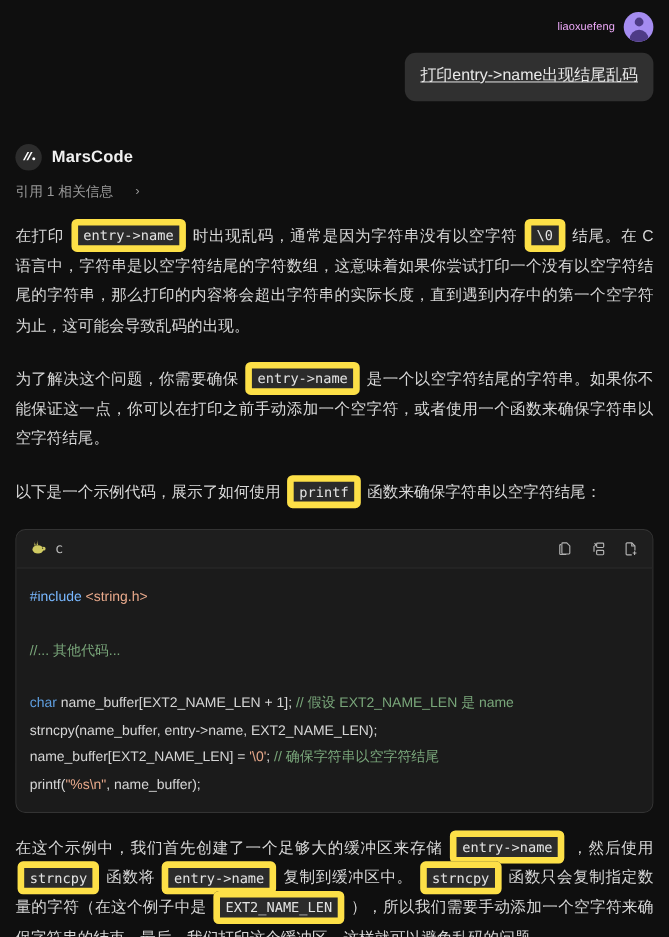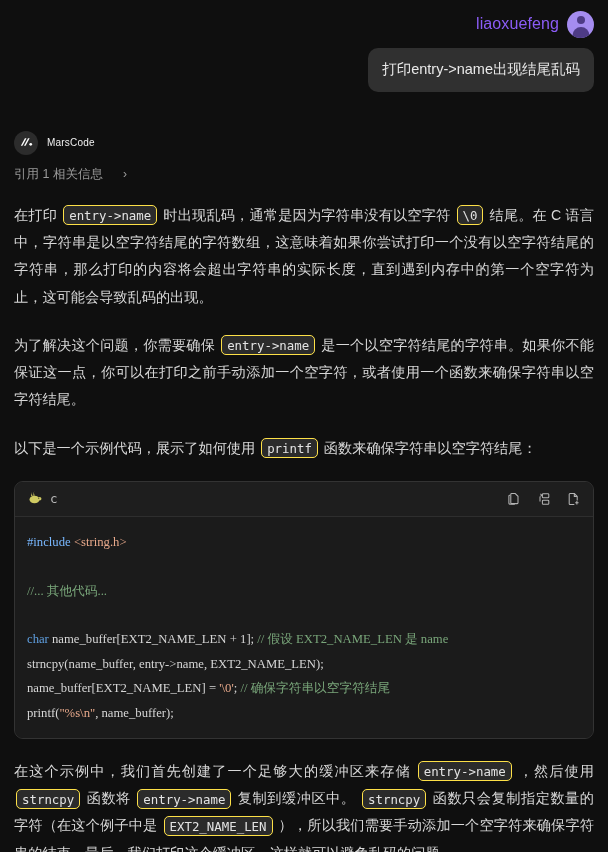--- a/index.html
+++ b/index.html
@@ -29,22 +29,22 @@
     padding: 9px 14px 0 14px;
   }
   .user-head {
     display: flex;
     align-items: center;
     justify-content: flex-end;
     gap: 8px;
     height: 30px;
   }
   .user-name {
-    font-size: 16px;
-    color: #8b5cf6;
+    font-size: 10px;
+    color: #f0abfc;
     letter-spacing: .1px;
   }
   .avatar {
     width: 27px;
     height: 27px;
     border-radius: 50%;
     background: #a58cf0;
     position: relative;
     flex: 0 0 auto;
     overflow: hidden;
@@ -65,20 +65,21 @@
     background: #4e3b86;
     left: 50%;
     bottom: 0px;
     transform: translateX(-50%);
   }
 
   .bubble-row {
     display: flex;
     justify-content: flex-end;
     margin-top: 9px;
+    text-decoration: underline;
   }
   .user-bubble {
     background: #303030;
     color: #e9e9e9;
     border-radius: 10px;
     padding: 11px 14px;
     font-size: 14.5px;
     line-height: 1.5;
     max-width: 420px;
   }
@@ -97,22 +98,22 @@
     width: 24px;
     height: 24px;
     border-radius: 50%;
     background: #2c2c2c;
     display: flex;
     align-items: center;
     justify-content: center;
     flex: 0 0 auto;
   }
   .bot-name {
-    font-size: 10px;
-    font-weight: normal;
+    font-size: 15px;
+    font-weight: bold;
     color: #f0f0f0;
     letter-spacing: .2px;
   }
 
   .citation {
     margin-top: 11px;
     font-size: 12.5px;
     color: #9a9a9a;
     display: flex;
     align-items: center;
@@ -134,21 +135,21 @@
     margin: 21px 0 0 0;
     text-align: justify;
     text-justify: inter-character;
   }
   p.para:first-of-type { margin-top: 19px; }
 
   code.chip {
     font-family: "DejaVu Sans Mono", "Liberation Mono", monospace;
     font-size: 12.4px;
     background: #2b2b2b;
-    border: 1px solid #fde047;
+    border: 6px solid #fde047;
     border-radius: 5px;
     padding: 1.5px 5px;
     color: #e3e3e3;
     white-space: nowrap;
     margin: 0 2px;
   }
 
   
   .codeblock {
     margin-top: 19px;
@@ -187,21 +188,21 @@
     color: #b4b4b4;
   }
   .cb-body {
     padding: 13px 0 13px 0;
     background: #1b1b1b;
     overflow: hidden;
   }
   pre.code {
     margin: 0;
     padding: 0 12px;
-    font-family: Liberation Serif, serif;
+    font-family: Liberation Sans, sans-serif;
     font-size: 12.7px;
     line-height: 1.92;
     color: #d6d6d6;
     white-space: pre;
     overflow: hidden;
   }
   .tok-pre  { color: #79b8ff; }   
   .tok-str  { color: #e8a98b; }   
   .tok-cmt  { color: #79a67a; }   
   .tok-kw   { color: #5f9fe0; }   

